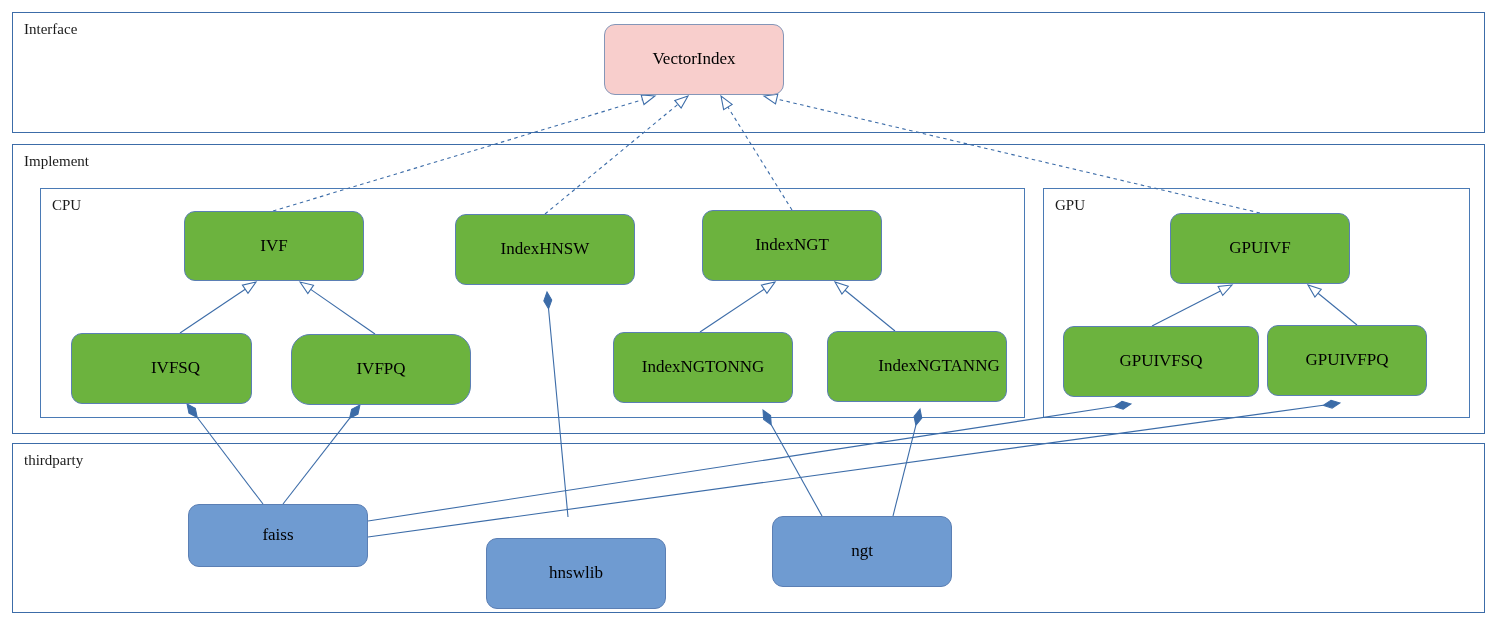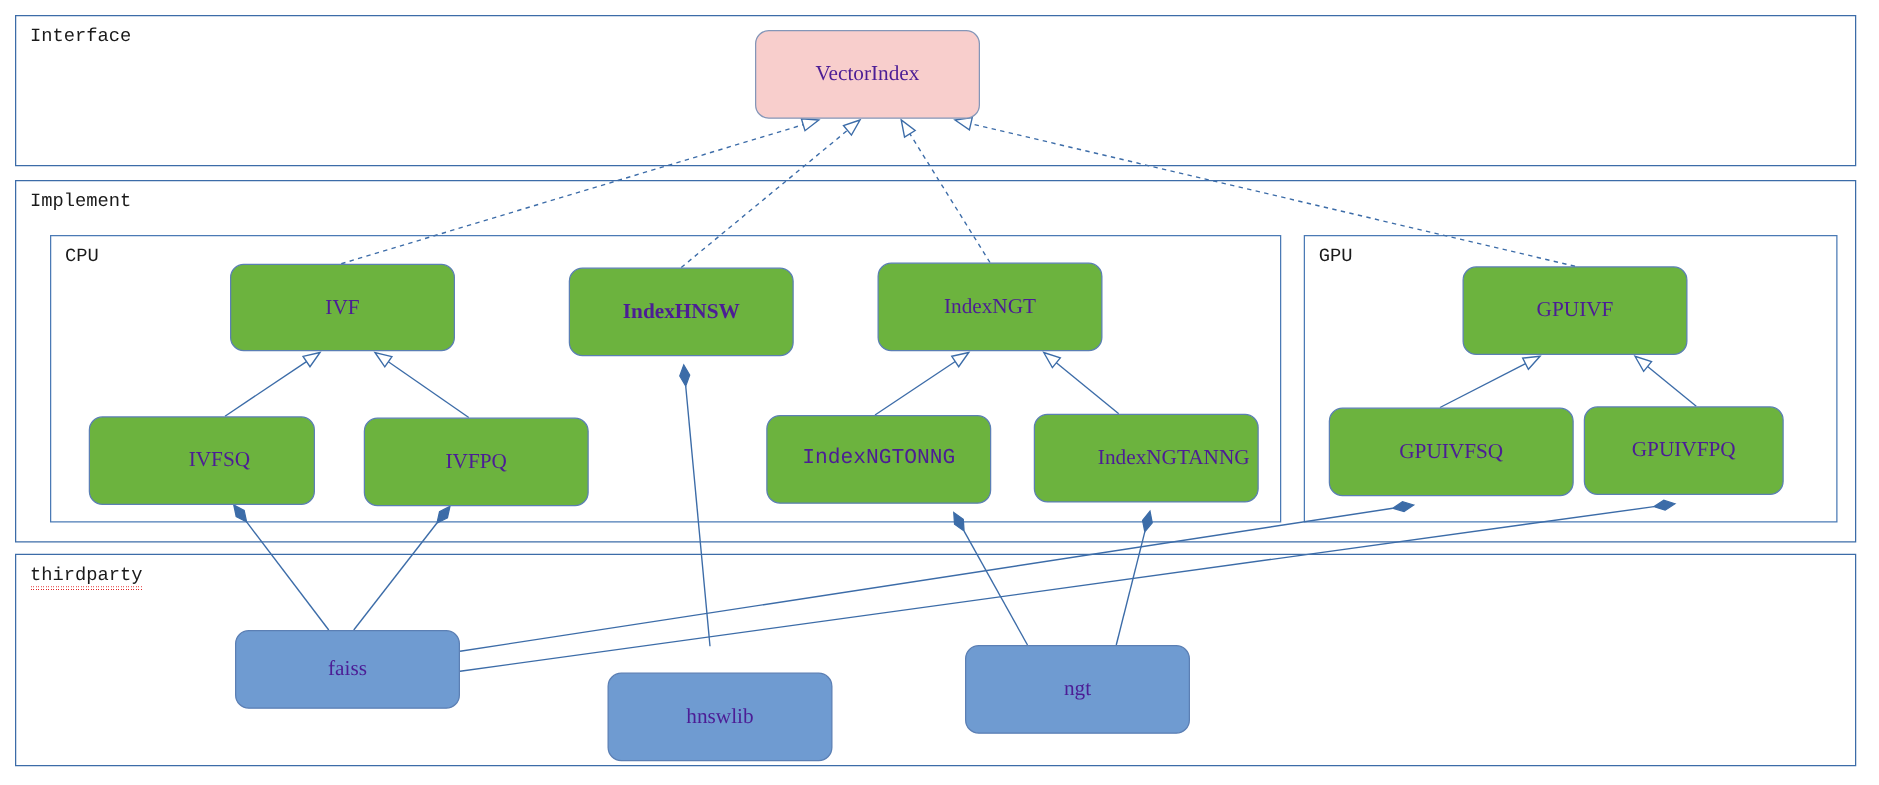--- a/index.html
+++ b/index.html
@@ -20,21 +20,21 @@
     position: absolute;
     box-sizing: border-box;
     border: 1px solid #3c6ca8;
     background: transparent;
   }
   .group.sub {
     border: 1px solid #4a7ab5;
   }
   .group-label {
     position: absolute;
-    font-family: Liberation Mono, monospace;
+    font-family: Liberation Serif, serif;
     font-size: 15px;
     color: #1a1a1a;
     white-space: nowrap;
     letter-spacing: 0px;
   }
   .group-label.misspelled {
     text-decoration: none;
     background-image:
       linear-gradient(45deg, transparent 45%, #e01b1b 45%, #e01b1b 55%, transparent 55%),
       linear-gradient(-45deg, transparent 45%, #e01b1b 45%, #e01b1b 55%, transparent 55%);
@@ -47,21 +47,21 @@
   .node {
     position: absolute;
     box-sizing: border-box;
     border-radius: 11px;
     border: 1px solid #5b7fb4;
     display: flex;
     align-items: center;
     justify-content: center;
     font-family: "Liberation Serif", serif;
     font-size: 17px;
-    color: #4c1d95;
+    color: #000000;
     text-align: center;
     line-height: 1.1;
     z-index: 5;
   }
   .node.iface {
     background: #f8cecc;
     border-color: #8496b8;
   }
   .node.impl {
     background: #6cb33e;
@@ -203,33 +203,33 @@
       <div class="group" style="left: 12px; top: 443px; width: 1473px; height: 170px;"></div>
       <div class="group-label misspelled" style="left: 24px; top: 452px;">thirdparty</div>
     </div>
   <div id="nodes-layer">
       <div class="node iface" style="left: 604px; top: 24px; width: 180px; height: 71px;">
         <span>VectorIndex</span>
       </div>
       <div class="node impl" style="left: 184px; top: 211px; width: 180px; height: 70px;">
         <span>IVF</span>
       </div>
-      <div class="node impl" style="left: 455px; top: 214px; width: 180px; height: 71px; font-weight: bold;">
+      <div class="node impl" style="left: 455px; top: 214px; width: 180px; height: 71px;">
         <span>IndexHNSW</span>
       </div>
       <div class="node impl" style="left: 702px; top: 210px; width: 180px; height: 71px;">
         <span>IndexNGT</span>
       </div>
       <div class="node impl" style="left: 71px; top: 333px; width: 181px; height: 71px; padding-left: 28px;">
         <span>IVFSQ</span>
       </div>
-      <div class="node impl" style="left: 291px; top: 334px; width: 180px; height: 71px;">
+      <div class="node impl" style="left: 291px; top: 334px; width: 180px; height: 71px; border-radius: 19px;">
         <span>IVFPQ</span>
       </div>
-      <div class="node impl" style="left: 613px; top: 332px; width: 180px; height: 71px; font-family: Liberation Mono, monospace;">
+      <div class="node impl" style="left: 613px; top: 332px; width: 180px; height: 71px;">
         <span>IndexNGTONNG</span>
       </div>
       <div class="node impl" style="left: 827px; top: 331px; width: 180px; height: 71px; padding-left: 44px;">
         <span>IndexNGTANNG</span>
       </div>
       <div class="node impl" style="left: 1170px; top: 213px; width: 180px; height: 71px;">
         <span>GPUIVF</span>
       </div>
       <div class="node impl" style="left: 1063px; top: 326px; width: 196px; height: 71px;">
         <span>GPUIVFSQ</span>

